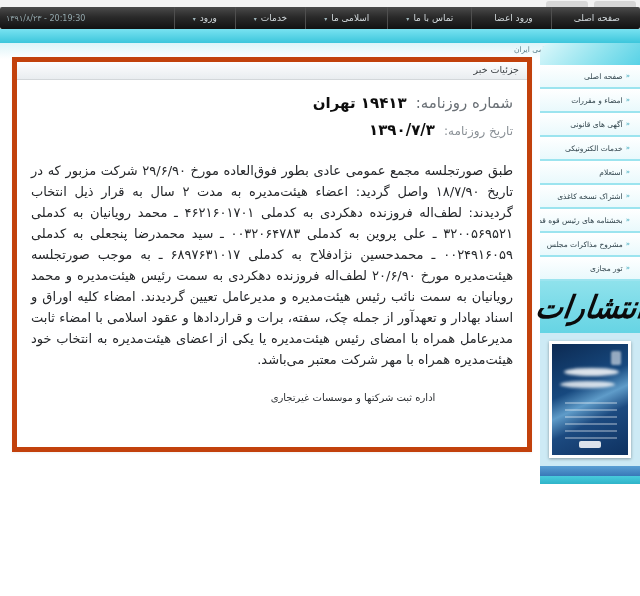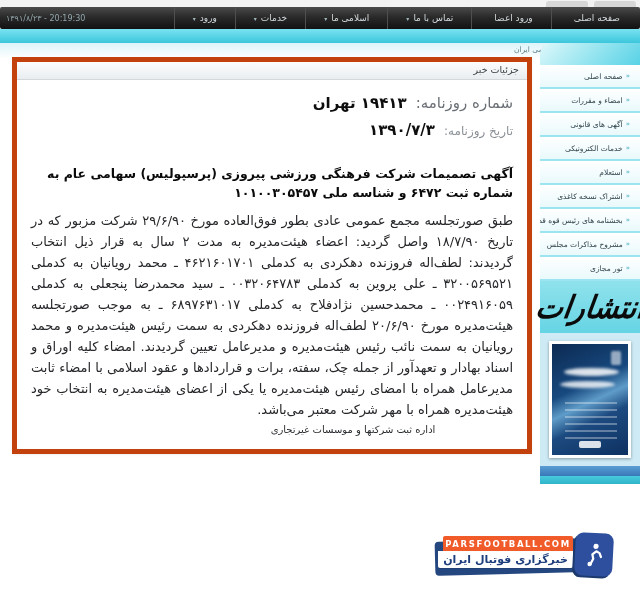--- a/index.html
+++ b/index.html
@@ -34,21 +34,21 @@
               direction:rtl;text-align:right;padding:2px 8px 0;font-size:9.5px;color:#3c4145;box-sizing:border-box;}
   .panel-body{direction:rtl;text-align:right;padding:8px 14px 14px;}
   .meta-row{margin:3px 0;line-height:1.5;}
   .m-label{font-size:15px;color:#6a7076;margin-left:4px;}
   .m-label-sm{font-size:12px;color:#8a9096;margin-left:4px;}
   .m-val-lg{font-size:15px;font-weight:bold;color:#0d0d0d;}
   .m-val-md{font-size:15px;font-weight:bold;color:#0d0d0d;}
   .gap{height:9px;}
   .news-title{font-size:12.5px;font-weight:bold;color:#0a0a0a;line-height:1.55;margin:10px 0 7px;}
   .news-body{font-size:13px;line-height:1.62;color:#25272a;text-align:justify;margin-top:6px;}
-  .signature{margin-top:4px;font-size:10px;color:#2c2f32;text-align:center;position:relative;left:36px;width:200px;margin-right:96px;}
+  .signature{margin-top:22px;font-size:10px;color:#2c2f32;text-align:center;position:relative;left:36px;width:200px;margin-right:96px;}
 
   
   .sidebar{position:absolute;right:0;top:43px;width:100px;}
   .sb-top{height:22px;background:linear-gradient(135deg,#def8fb,#93e4ef 55%,#58d2e6);border-radius:12px 0 0 0;}
   .sb-item{height:24px;box-sizing:border-box;display:flex;direction:rtl;align-items:center;gap:3px;
            padding:0 10px 0 3px;background:linear-gradient(#ffffff,#e9f9fc);
            border-bottom:2px solid #9ce4ef;font-size:7.5px;color:#32454d;white-space:nowrap;overflow:hidden;cursor:pointer;}
   .sb-item .blt{font-size:7px;color:#3fa9bd;}
   .sb-pub{height:52px;background:linear-gradient(#8fe2ec,#66d4e4);display:flex;align-items:center;justify-content:center;}
   .sb-pub span{font-style:italic;font-weight:bold;font-size:29px;color:#0b0b0b;transform:skewX(-8deg) scaleY(1.08);}
@@ -132,21 +132,20 @@
         <span class="m-val-lg">۱۹۴۱۳ تهران</span>
       </div>
       <div class="meta-row">
         <span class="m-label-sm">تاریخ روزنامه:</span>
         <span class="m-val-md">۱۳۹۰/۷/۳</span>
       </div>
 
       <div class="gap"></div>
 
 
-      <div class="news-title">آگهی تصمیمات شرکت فرهنگی ورزشی پیروزی (پرسپولیس) سهامی عام به شماره ثبت ۶۴۷۲ و شناسه ملی ۱۰۱۰۰۳۰۵۴۵۷</div>
       <div class="news-body">طبق صورتجلسه مجمع عمومی عادی بطور فوق‌العاده مورخ ۲۹/۶/۹۰ شرکت مزبور که در تاریخ ۱۸/۷/۹۰ واصل گردید: اعضاء هیئت‌مدیره به مدت ۲ سال به قرار ذیل انتخاب گردیدند: لطف‌اله فروزنده دهکردی به کدملی ۴۶۲۱۶۰۱۷۰۱ ـ محمد رویانیان به کدملی ۳۲۰۰۵۶۹۵۲۱ ـ علی پروین به کدملی ۰۰۳۲۰۶۴۷۸۳ ـ سید محمدرضا پنجعلی به کدملی ۰۰۲۴۹۱۶۰۵۹ ـ محمدحسین نژادفلاح به کدملی ۶۸۹۷۶۳۱۰۱۷ ـ به موجب صورتجلسه هیئت‌مدیره مورخ ۲۰/۶/۹۰ لطف‌اله فروزنده دهکردی به سمت رئیس هیئت‌مدیره و محمد رویانیان به سمت نائب رئیس هیئت‌مدیره و مدیرعامل تعیین گردیدند. امضاء کلیه اوراق و اسناد بهادار و تعهدآور از جمله چک، سفته، برات و قراردادها و عقود اسلامی با امضاء ثابت مدیرعامل همراه با امضای رئیس هیئت‌مدیره یا یکی از اعضای هیئت‌مدیره به انتخاب خود هیئت‌مدیره همراه با مهر شرکت معتبر می‌باشد.</div>
       <div class="signature">اداره ثبت شرکتها و موسسات غیرتجاری</div>
     </div>
   </div>
 
   <div class="sidebar">
     <div class="sb-top"></div>
 
     <div class="sb-item">
       <span class="blt">«</span>
@@ -196,26 +195,14 @@
         <div class="book-cal2"></div>
         <div class="book-lines"></div>
         <div class="book-badge"></div>
       </div>
     </div>
 
     <div class="sb-blue"></div>
     <div class="sb-teal"></div>
   </div>
 
-  <div class="wm">
-    <div class="wm-shadow"></div>
-    <div class="wm-orange">PARSFOOTBALL.COM</div>
-    <div class="wm-white">خبرگزاری فوتبال ایران</div>
-    <div class="wm-sq">
-      <svg width="26" height="26" viewBox="0 0 24 24">
-        <circle cx="13.5" cy="4" r="2.4" fill="#ffffff"></circle>
-        <path d="M9 21 L11.5 15.5 L10.5 11.5 L14 8.5 L17 10 L18.5 13.5" stroke="#ffffff" stroke-width="2.1" fill="none" stroke-linecap="round" stroke-linejoin="round"></path>
-        <circle cx="8.5" cy="20.5" r="2.1" fill="#ffffff"></circle>
-      </svg>
-    </div>
-  </div>
 
 </div>
 
 </body></html>

